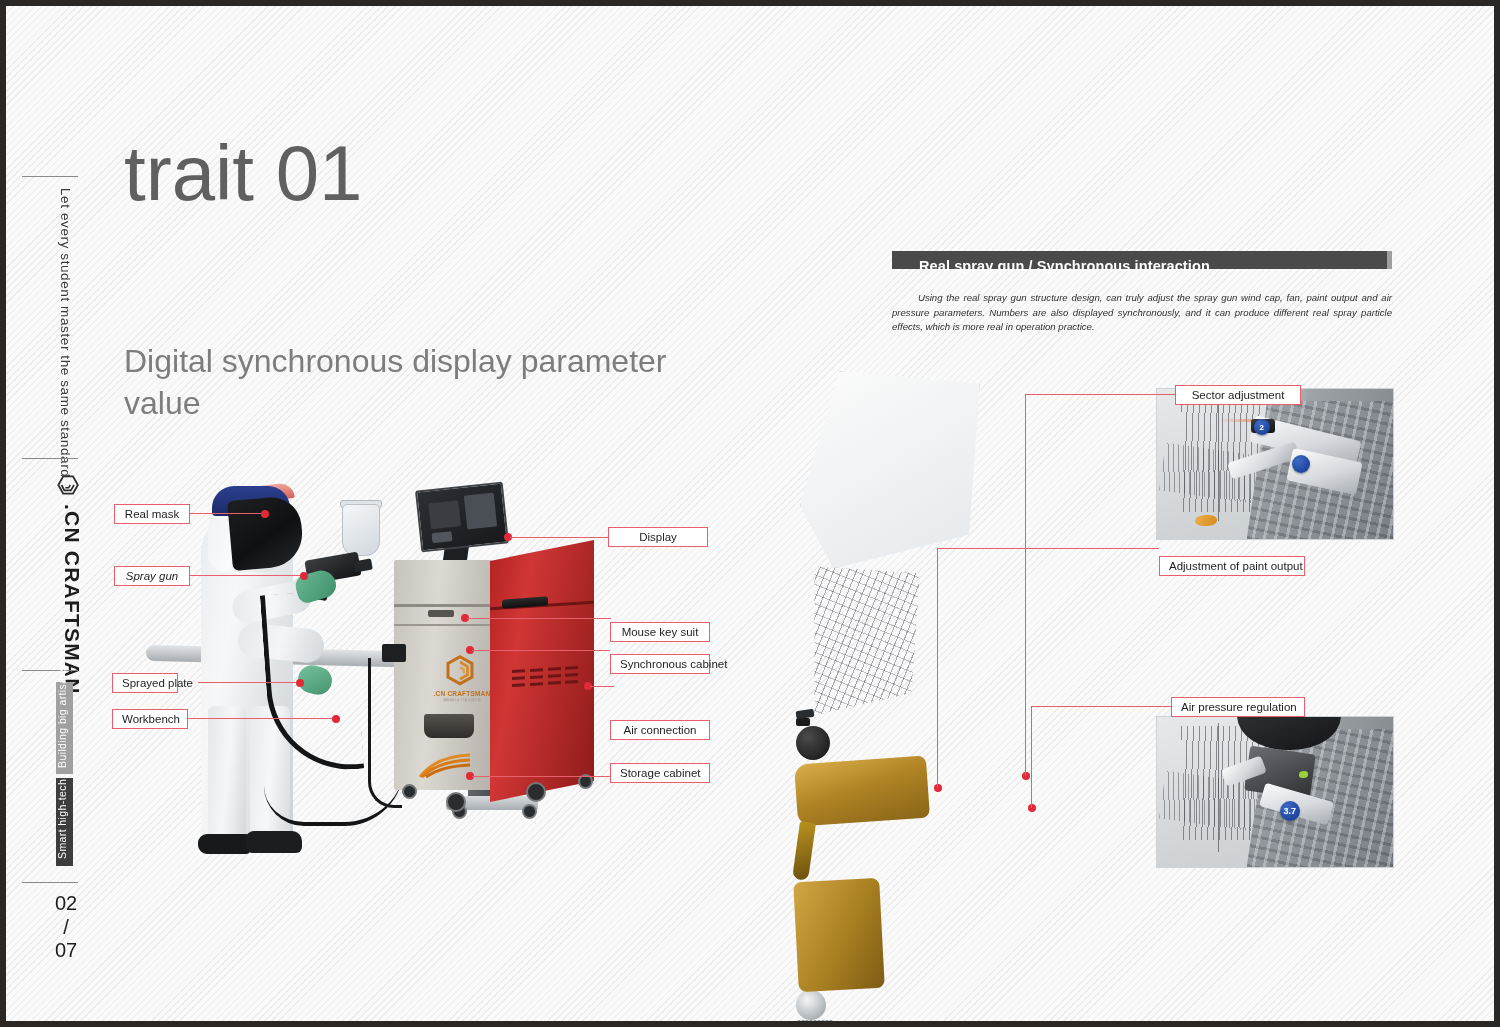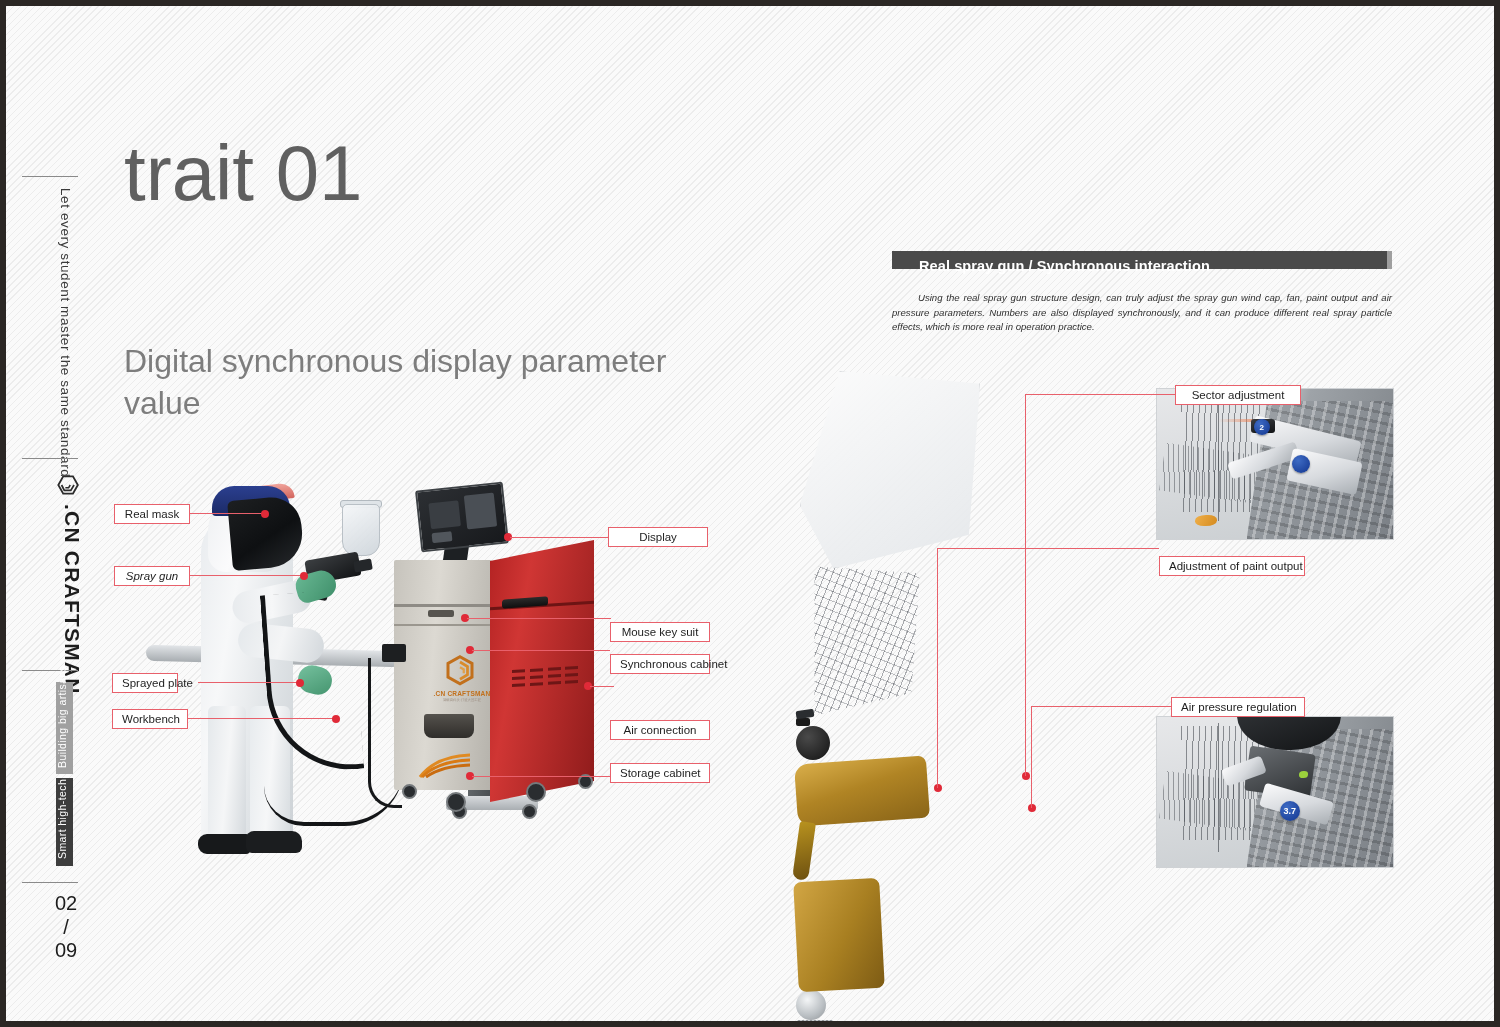--- a/index.html
+++ b/index.html
@@ -469,21 +469,21 @@
     <div class="rail-rule" style="top:664px;"></div>
 
     <div class="tag" id="tag-grey">Building big artisans</div>
     <div class="tag" id="tag-dark">Smart high-tech</div>
 
     <div class="rail-rule" style="top:876px;"></div>
 
     <div id="pagenum">
       <div>02</div>
       <div>/</div>
-      <div>09</div>
+      <div>07</div>
     </div>
   </div>
 
   <div id="trait">trait 01</div>
   <div id="head-light">Digital synchronous display parameter value</div>
 
   <div id="rp-bar">
     <span>Real spray gun / Synchronous interaction</span>
   </div>
   <div id="rp-body">Using the real spray gun structure design, can truly adjust the spray gun wind cap, fan, paint output and air pressure parameters. Numbers are also displayed synchronously, and it can produce different real spray particle effects, which is more real in operation practice.</div>

